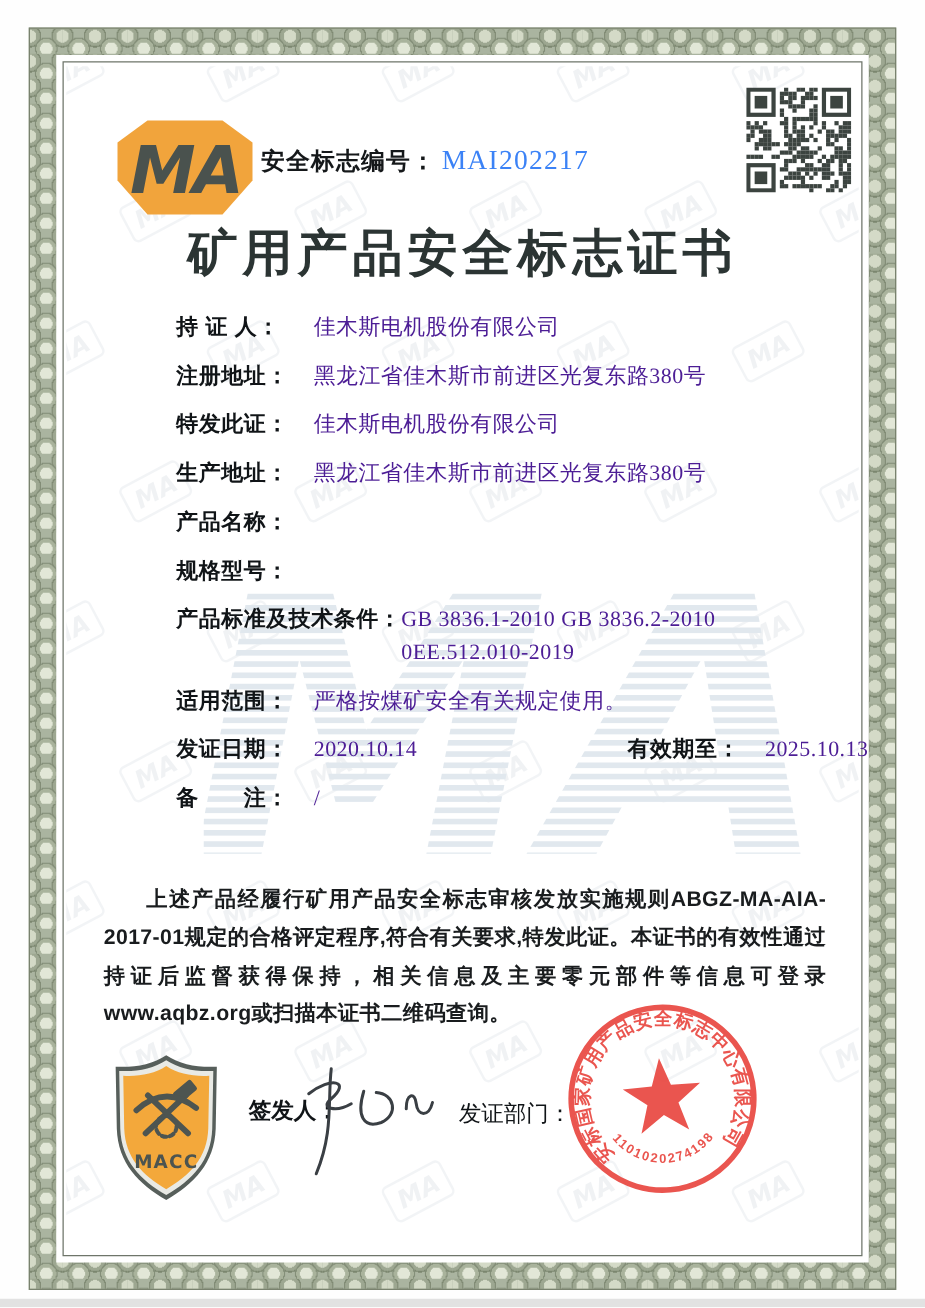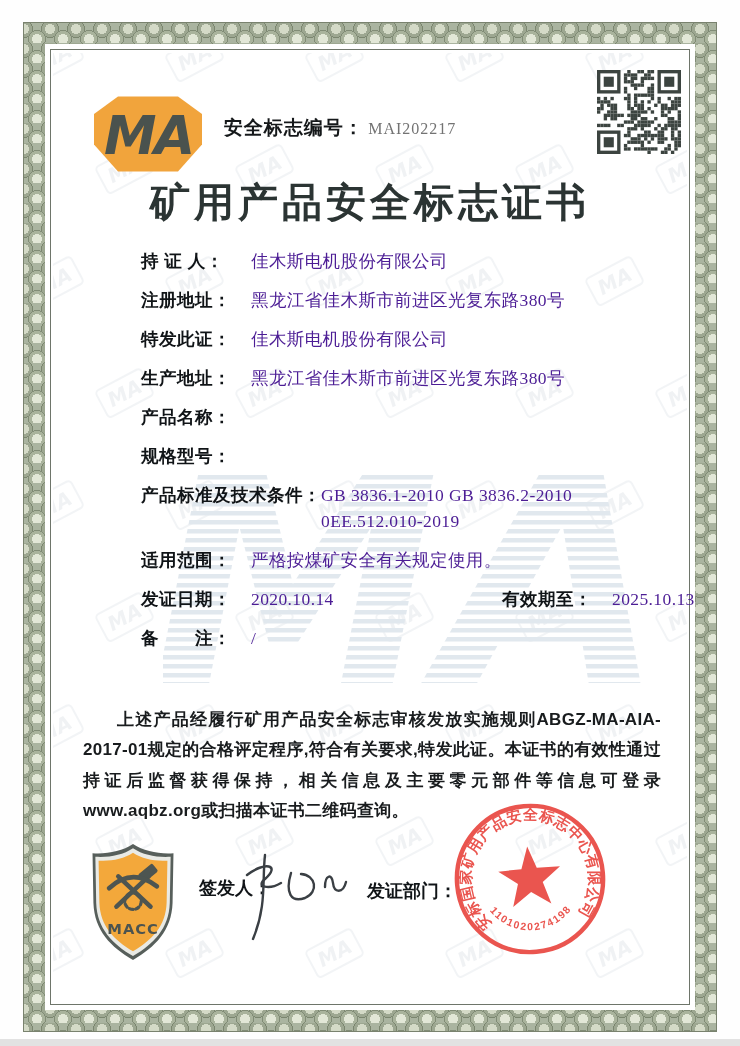--- a/index.html
+++ b/index.html
@@ -19,40 +19,40 @@
 
   .content{position:absolute;left:53px;top:53px;width:634px;height:962px;}
   .layer{position:absolute;inset:0;pointer-events:none;overflow:hidden;}
   .wm{position:absolute;transform:rotate(-28deg);font:italic 700 20px "DejaVu Sans",sans-serif;
       color:rgba(110,132,152,0.10);border:2px solid rgba(110,132,152,0.085);border-radius:5px;padding:2px 7px;}
   .fg{position:relative;z-index:2;}
 
   .logo{position:absolute;left:33px;top:37px;}
   .certno{position:absolute;left:0;right:60px;top:62px;text-align:center;white-space:nowrap;}
   .certno .lbl{font-weight:700;font-size:19px;letter-spacing:1px;color:#15181a;}
-  .certno .val{font-family:"Liberation Serif",serif;font-size:16px;letter-spacing:1px;color:#737373;}
+  .certno .val{font-family:"Liberation Serif",serif;font-size:22px;letter-spacing:1px;color:#3b82f6;}
   .qr{position:absolute;left:544px;top:17px;width:84px;height:84px;}
 
   .title{margin:0;padding-top:122px;text-align:center;font-size:40px;font-weight:900;
          letter-spacing:4px;color:#2b3433;}
 
   .fields{margin-top:18px;padding:0 14px 0 42px;}
   .frow{display:flex;align-items:baseline;margin-bottom:13px;font-size:17.5px;line-height:26px;}
   .flabel{font-weight:700;min-width:110px;white-space:nowrap;color:#101417;letter-spacing:0.5px;flex:0 0 auto;margin-left:46px;}
   .fvalue{font-family:"Liberation Serif",serif;color:#4c1d95;letter-spacing:0.4px;flex:0 1 auto;}
   .fvalue.w{min-width:205px;flex:0 0 auto;}
 
   .notice{margin:54px 26px 0 30px;font-size:17px;line-height:1.78;text-align:justify;
           text-indent:2em;color:#191c1e;letter-spacing:0.3px;font-weight:600;}
 
   .footer{position:absolute;left:0;top:782px;width:100%;height:230px;}
   .shield{position:absolute;left:34px;top:6px;}
   .issuer-label{position:absolute;left:146px;top:41px;font-size:18px;font-weight:700;white-space:nowrap;color:#101417;}
   .signature{position:absolute;left:176px;top:8px;}
-  .dept-label{position:absolute;left:314px;top:44px;font-size:18px;font-weight:700;white-space:nowrap;color:#101417;}
+  .dept-label{position:absolute;left:314px;top:44px;font-size:18px;font-weight:400;white-space:nowrap;color:#101417;}
   .seal{position:absolute;left:398px;top:-35px;}
 </style>
 </head>
 <body>
 
 <div class="page">
   <div class="border-band"></div>
   <div class="paper"></div>
   <div class="frameline"></div>
 

